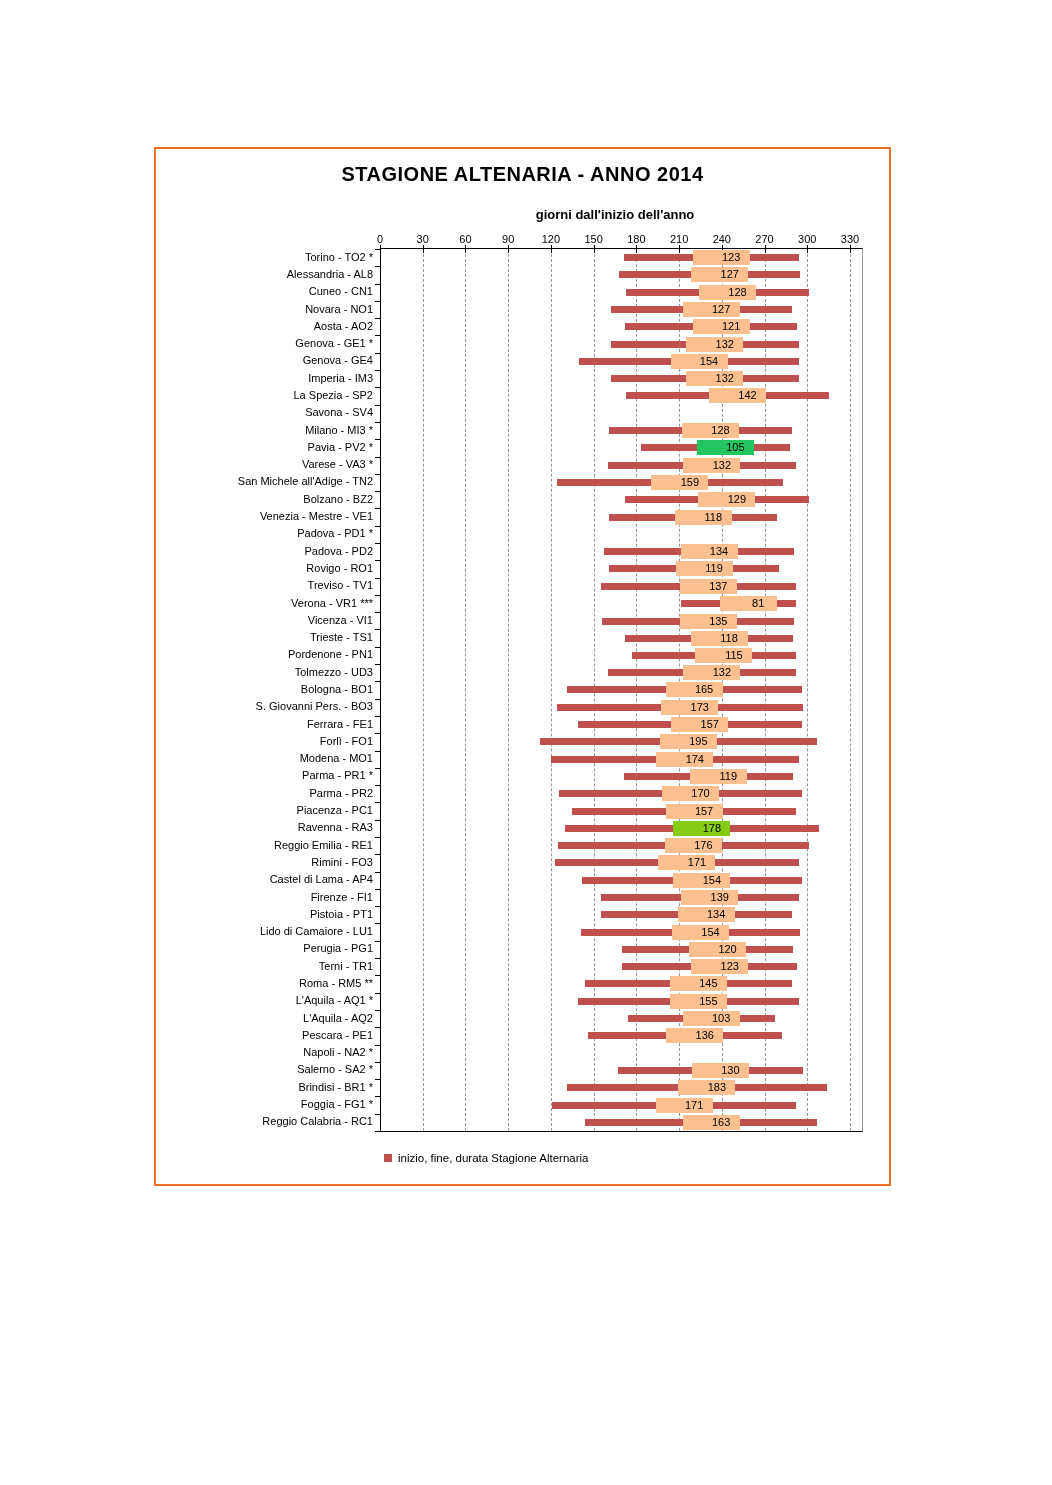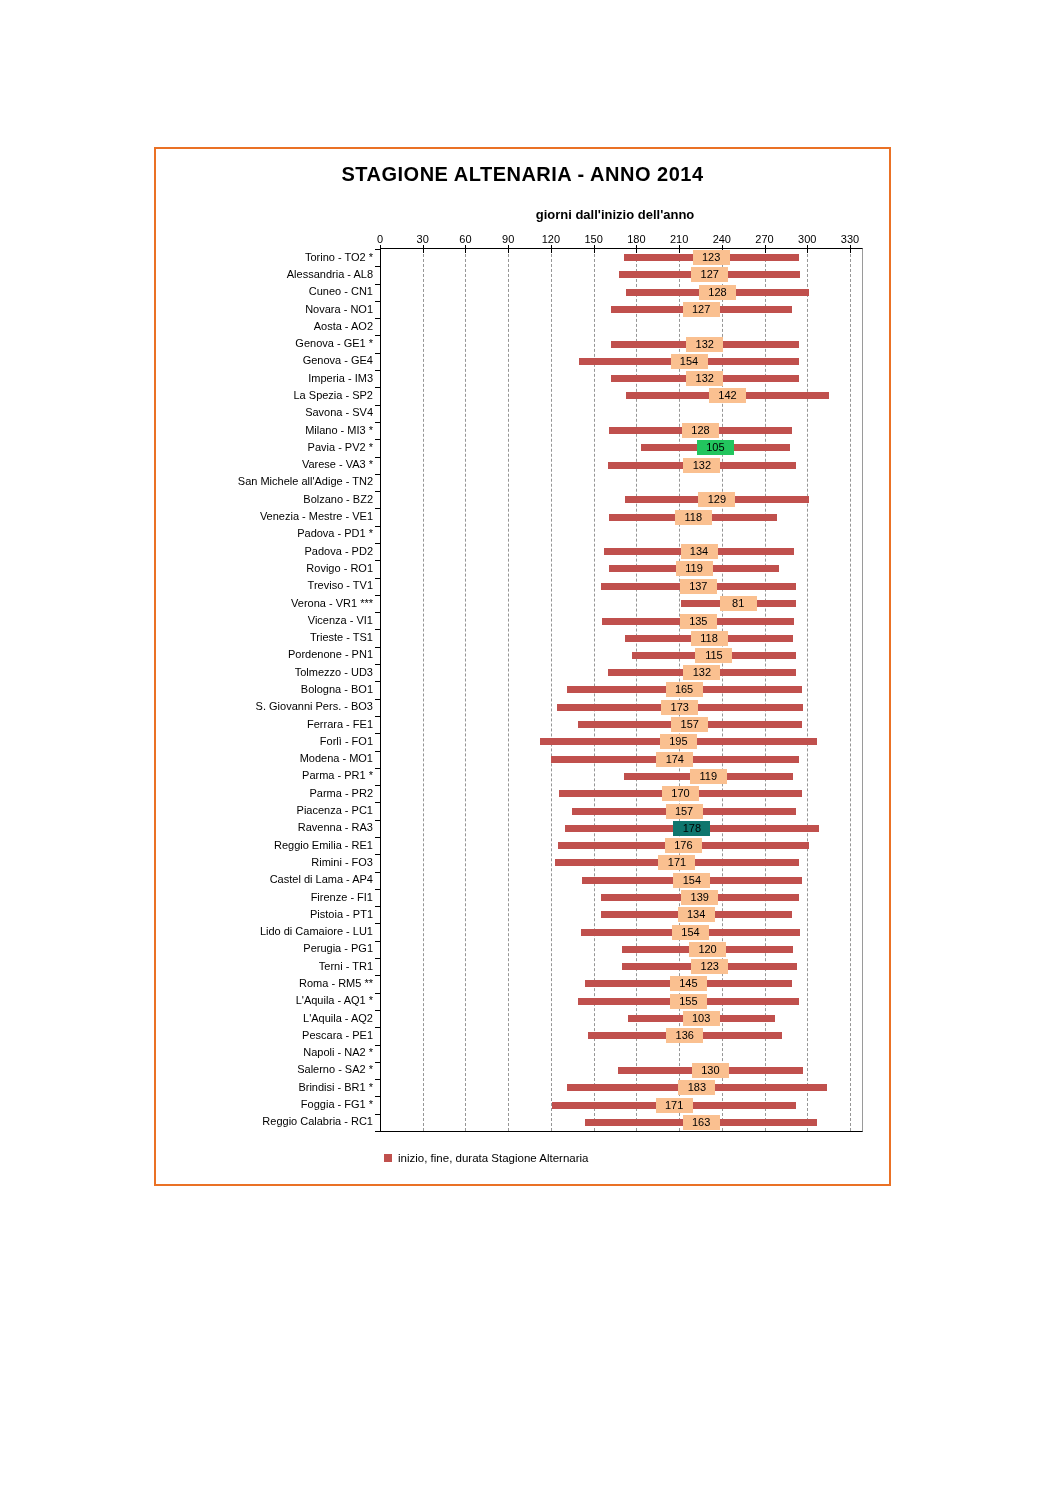--- a/index.html
+++ b/index.html
@@ -14,21 +14,21 @@
   .tick-label{position:absolute;top:84px;transform:translateX(-50%);font-size:11px;}
   .plot-area{position:absolute;border-top:1px solid #000;border-bottom:1px solid #000;
         border-right:1px solid #9a9a9a;}
   .grid-line{position:absolute;top:0;bottom:0;width:0;border-left:1px dashed #969696;}
   .zero-axis{position:absolute;top:0;bottom:0;width:0;border-left:1px solid #000;}
   .x-tick{position:absolute;top:-4px;height:8px;width:0;border-left:1px solid #000;}
   .cat-tick{position:absolute;width:5px;height:0;border-top:1px solid #000;}
   .row{position:absolute;left:0;right:0;}
   .bar{position:absolute;background:#c0504d;}
   .val-box{position:absolute;background:#fac090;text-align:center;
-        font-size:11px;line-height:15px;height:15px;}
+        font-size:11px;line-height:15px;height:15px;padding-left:20px;}
   .cat-label{position:absolute;text-align:right;font-size:11px;white-space:nowrap;
         transform:translateY(-50%);}
   .legend{position:absolute;display:flex;align-items:center;gap:6px;}
   .legend-swatch{display:inline-block;width:8px;height:8px;background:#c0504d;}
   .legend-text{font-size:11.5px;}
 </style>
 </head>
 <body>
 
 <div class="page">
@@ -188,20 +188,24 @@
           <div class="val-box" style="left: 311.212px; width: 37px; top: 1.14706px; background: rgb(250, 192, 144);">127</div>
         </div>
         <div class="row" style="top: 34.5882px; height: 17.2941px;">
           <div class="bar" style="left: 246.394px; width: 182.303px; height: 7px; top: 5.14706px; background: rgb(192, 80, 77);"></div>
           <div class="val-box" style="left: 319.045px; width: 37px; top: 1.14706px; background: rgb(250, 192, 144);">128</div>
         </div>
         <div class="row" style="top: 51.8824px; height: 17.2941px;">
           <div class="bar" style="left: 230.727px; width: 180.879px; height: 7px; top: 5.14706px; background: rgb(192, 80, 77);"></div>
           <div class="val-box" style="left: 302.667px; width: 37px; top: 1.14706px; background: rgb(250, 192, 144);">127</div>
         </div>
+        <div class="row" style="top: 69.1765px; height: 17.2941px;">
+          <div class="bar" style="left: 244.97px; width: 172.333px; height: 7px; top: 5.14706px; background: rgb(192, 80, 77);"></div>
+          <div class="val-box" style="left: 312.636px; width: 37px; top: 1.14706px; background: rgb(250, 192, 144);">121</div>
+        </div>
         <div class="row" style="top: 86.4706px; height: 17.2941px;">
           <div class="bar" style="left: 230.727px; width: 188px; height: 7px; top: 5.14706px; background: rgb(192, 80, 77);"></div>
           <div class="val-box" style="left: 306.227px; width: 37px; top: 1.14706px; background: rgb(250, 192, 144);">132</div>
         </div>
         <div class="row" style="top: 103.765px; height: 17.2941px;">
           <div class="bar" style="left: 199.394px; width: 219.333px; height: 7px; top: 5.14706px; background: rgb(192, 80, 77);"></div>
           <div class="val-box" style="left: 290.561px; width: 37px; top: 1.14706px; background: rgb(250, 192, 144);">154</div>
         </div>
         <div class="row" style="top: 121.059px; height: 17.2941px;">
           <div class="bar" style="left: 230.727px; width: 188px; height: 7px; top: 5.14706px; background: rgb(192, 80, 77);"></div>
@@ -216,20 +220,24 @@
           <div class="val-box" style="left: 301.955px; width: 37px; top: 1.14706px; background: rgb(250, 192, 144);">128</div>
         </div>
         <div class="row" style="top: 190.235px; height: 17.2941px;">
           <div class="bar" style="left: 260.636px; width: 149.545px; height: 7px; top: 5.14706px; background: rgb(192, 80, 77);"></div>
           <div class="val-box" style="left: 316.909px; width: 37px; top: 1.14706px; background: #22c55e; text-align: center;">105</div>
         </div>
         <div class="row" style="top: 207.529px; height: 17.2941px;">
           <div class="bar" style="left: 227.879px; width: 188px; height: 7px; top: 5.14706px; background: rgb(192, 80, 77);"></div>
           <div class="val-box" style="left: 303.379px; width: 37px; top: 1.14706px; background: rgb(250, 192, 144);">132</div>
         </div>
+        <div class="row" style="top: 224.824px; height: 17.2941px;">
+          <div class="bar" style="left: 176.606px; width: 226.455px; height: 7px; top: 5.14706px; background: rgb(192, 80, 77);"></div>
+          <div class="val-box" style="left: 271.333px; width: 37px; top: 1.14706px; background: rgb(250, 192, 144);">159</div>
+        </div>
         <div class="row" style="top: 242.118px; height: 17.2941px;">
           <div class="bar" style="left: 244.97px; width: 183.727px; height: 7px; top: 5.14706px; background: rgb(192, 80, 77);"></div>
           <div class="val-box" style="left: 318.333px; width: 37px; top: 1.14706px; background: rgb(250, 192, 144);">129</div>
         </div>
         <div class="row" style="top: 259.412px; height: 17.2941px;">
           <div class="bar" style="left: 229.303px; width: 168.061px; height: 7px; top: 5.14706px; background: rgb(192, 80, 77);"></div>
           <div class="val-box" style="left: 294.833px; width: 37px; top: 1.14706px; background: rgb(250, 192, 144);">118</div>
         </div>
         <div class="row" style="top: 294px; height: 17.2941px;">
           <div class="bar" style="left: 223.606px; width: 190.848px; height: 7px; top: 5.14706px; background: rgb(192, 80, 77);"></div>
@@ -290,21 +298,21 @@
         <div class="row" style="top: 536.118px; height: 17.2941px;">
           <div class="bar" style="left: 179.455px; width: 242.121px; height: 7px; top: 5.14706px; background: rgb(192, 80, 77);"></div>
           <div class="val-box" style="left: 282.015px; width: 37px; top: 1.14706px; background: rgb(250, 192, 144);">170</div>
         </div>
         <div class="row" style="top: 553.412px; height: 17.2941px;">
           <div class="bar" style="left: 192.273px; width: 223.606px; height: 7px; top: 5.14706px; background: rgb(192, 80, 77);"></div>
           <div class="val-box" style="left: 285.576px; width: 37px; top: 1.14706px; background: rgb(250, 192, 144);">157</div>
         </div>
         <div class="row" style="top: 570.706px; height: 17.2941px;">
           <div class="bar" style="left: 185.152px; width: 253.515px; height: 7px; top: 5.14706px; background: rgb(192, 80, 77);"></div>
-          <div class="val-box" style="left: 293.409px; width: 37px; top: 1.14706px; background: #0f766e;">178</div>
+          <div class="val-box" style="left: 293.409px; width: 37px; top: 1.14706px; background: #84cc16;">178</div>
         </div>
         <div class="row" style="top: 588px; height: 17.2941px;">
           <div class="bar" style="left: 178.03px; width: 250.667px; height: 7px; top: 5.14706px; background: rgb(192, 80, 77);"></div>
           <div class="val-box" style="left: 284.864px; width: 37px; top: 1.14706px; background: rgb(250, 192, 144);">176</div>
         </div>
         <div class="row" style="top: 605.294px; height: 17.2941px;">
           <div class="bar" style="left: 175.182px; width: 243.545px; height: 7px; top: 5.14706px; background: rgb(192, 80, 77);"></div>
           <div class="val-box" style="left: 278.455px; width: 37px; top: 1.14706px; background: rgb(250, 192, 144);">171</div>
         </div>
         <div class="row" style="top: 622.588px; height: 17.2941px;">

